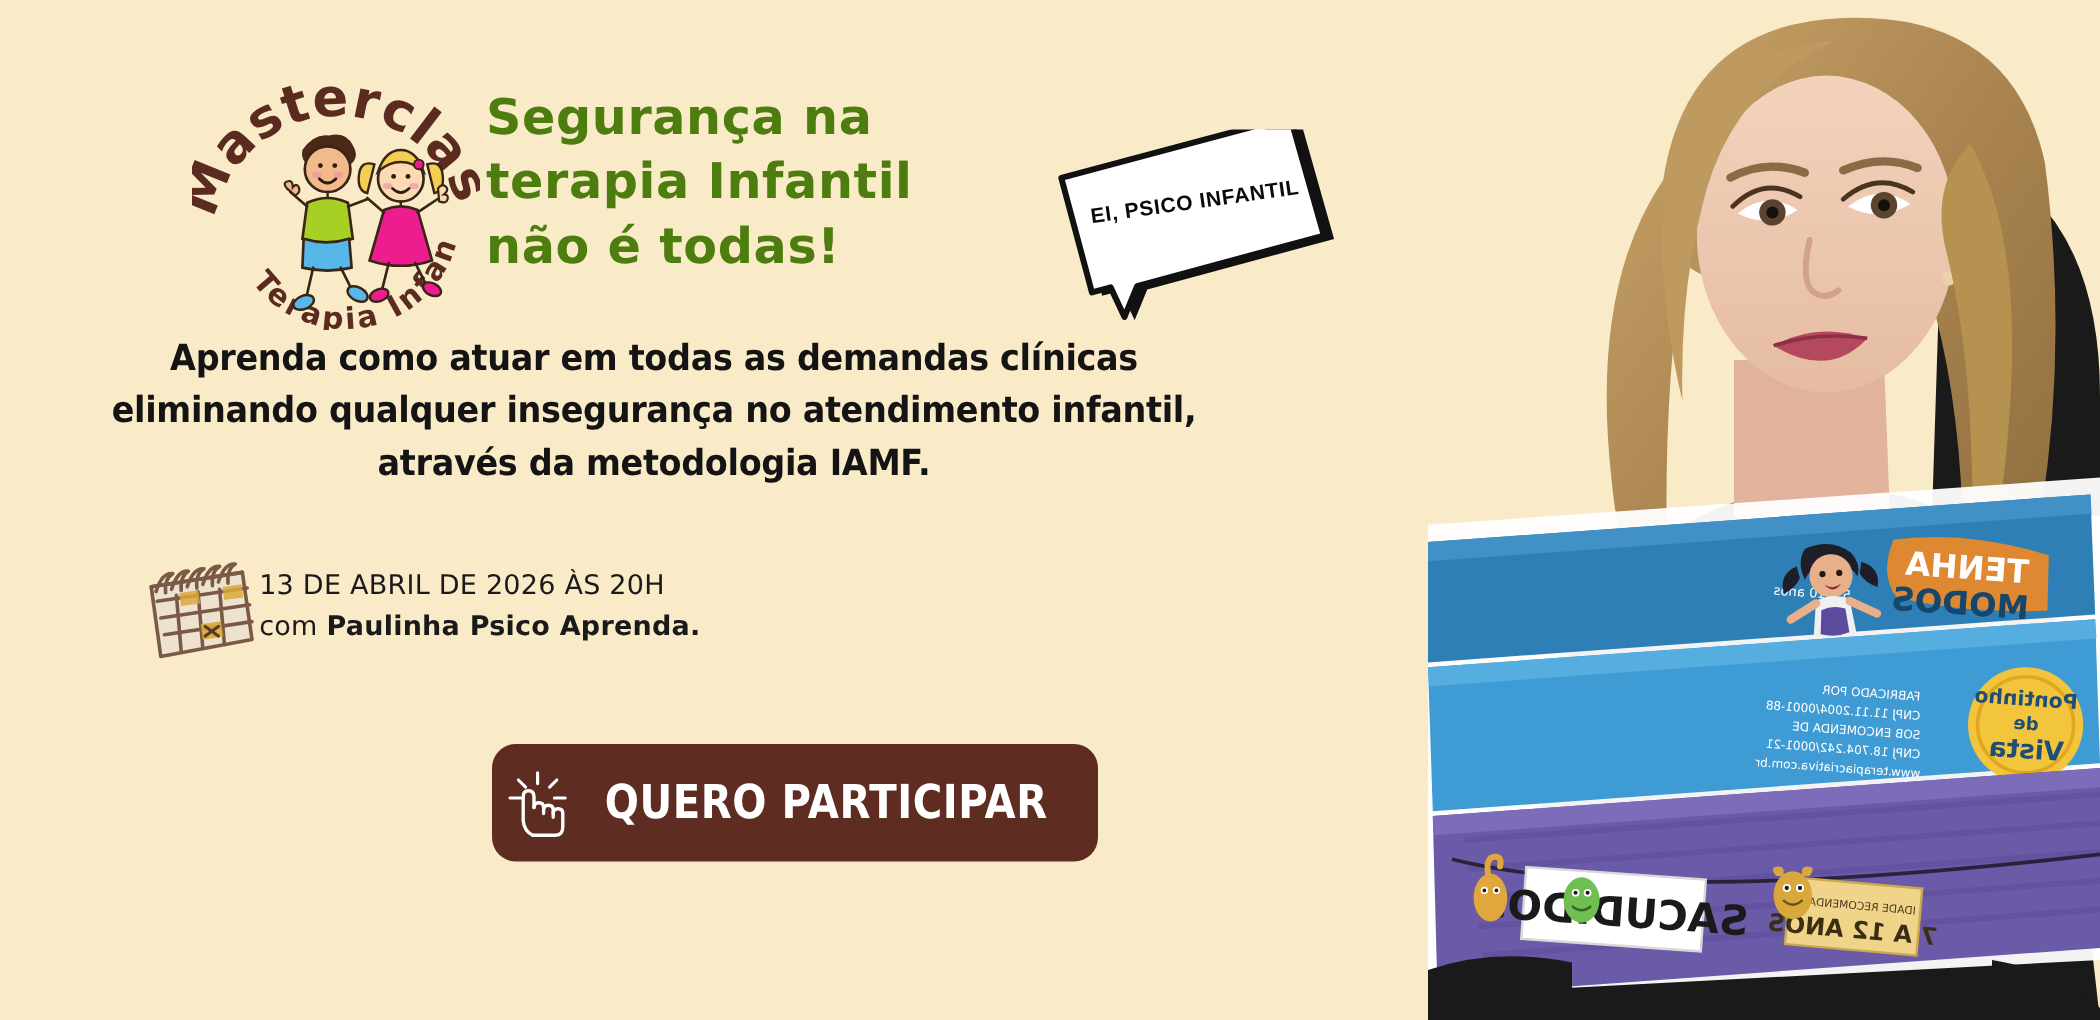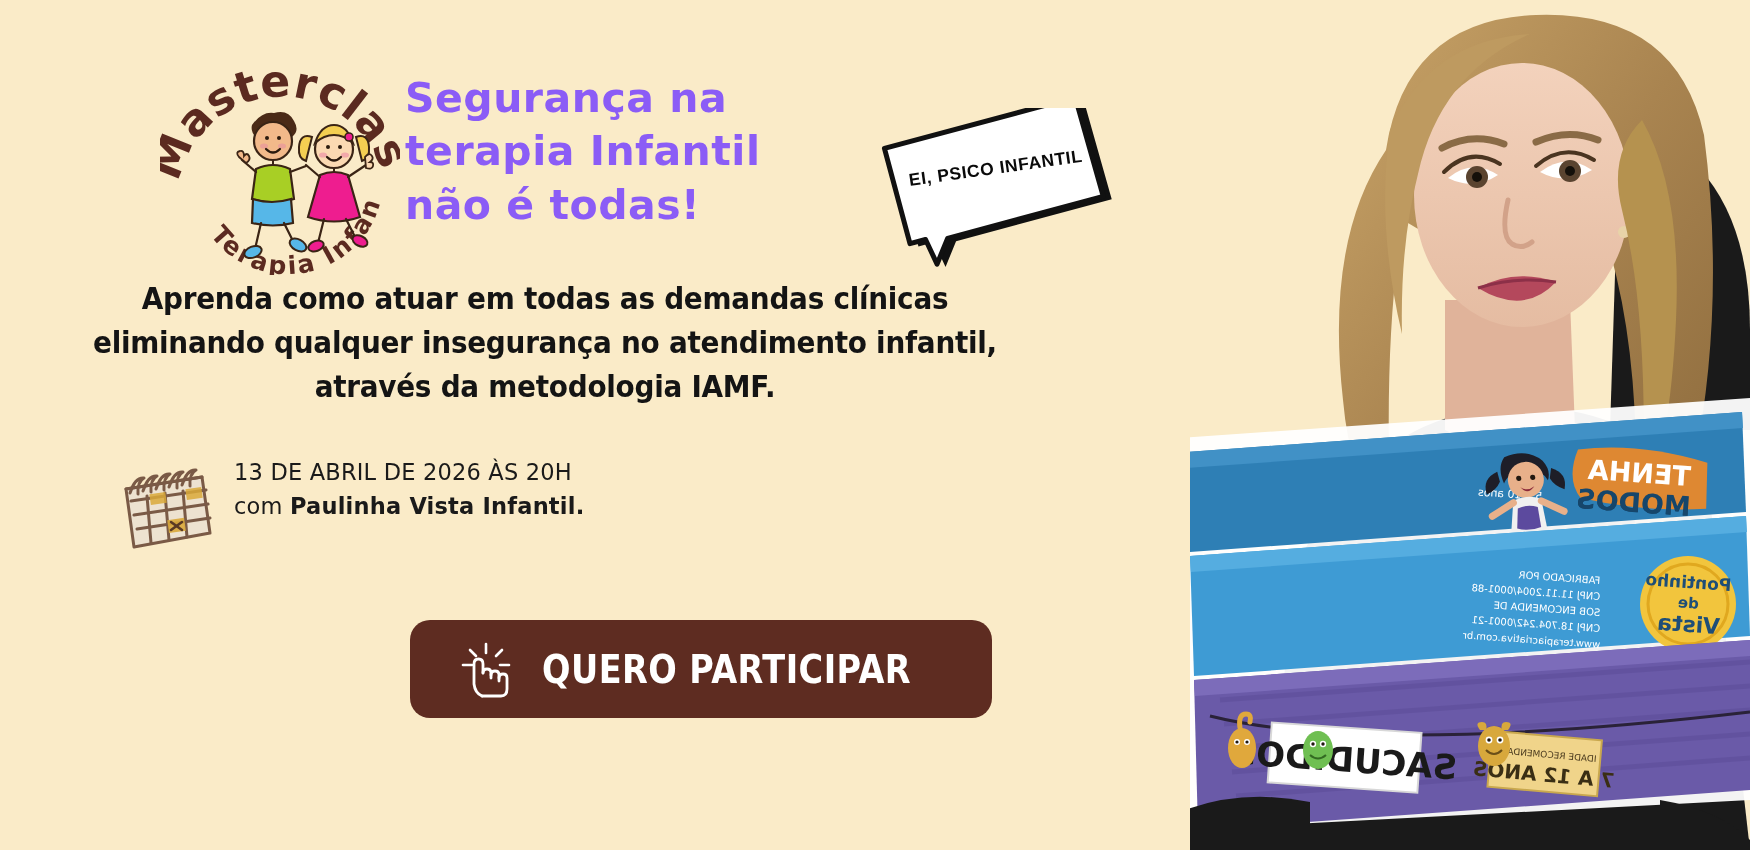--- a/index.html
+++ b/index.html
@@ -21,21 +21,21 @@
     left: 160px; top: 45px;
     width: 240px; height: 230px;
   }
   .logo-svg { width: 240px; height: 230px; display: block; }
 
   
   .headline {
     position: absolute;
     left: 405px; top: 72px;
     width: 400px;
-    color: #8b5cf6;
+    color: #4d7c0f;
     font-family: "DejaVu Sans", sans-serif;
     font-weight: 700;
     font-size: 41px;
     line-height: 1.30;
     letter-spacing: 0.5px;
   }
   .headline span { display: block; white-space: nowrap; }
 
   
   .bubble-wrap {
@@ -72,39 +72,39 @@
     transform: scaleX(0.93);
     transform-origin: center top;
   }
   .bodycopy span { display: block; white-space: nowrap; }
 
   
   .details {
     position: absolute;
     left: 110px; top: 455px;
     display: flex;
-    gap: 18px;
+    align-items: center;
   }
   .cal-svg { width: 106px; height: 100px; display: block; flex: none; }
   .detail-lines {
     font-family: "DejaVu Sans", sans-serif;
     color: #1A1A1A;
     font-size: 22.5px;
     line-height: 1.52;
     letter-spacing: 0.2px;
   }
   .detail-lines .l1, .detail-lines .l2 { font-weight: 400; white-space: nowrap; }
   .detail-lines .l3 { font-weight: 400; white-space: nowrap; }
   .detail-lines .l3 b { font-weight: 700; }
 
   
   .cta {
     position: absolute;
     left: 410px; top: 620px;
-    width: 582px; height: 98px;
+    width: 505px; height: 98px;
     background: #5E2C21;
     border-radius: 20px;
     border: none;
     display: flex;
     align-items: center;
     justify-content: center;
     cursor: pointer;
     padding: 0 10px;
   }
   .cta-icon { width: 52px; height: 58px; display: block; flex: none; }
@@ -233,21 +233,21 @@
       <rect x="76" y="33" width="16" height="11" fill="#D9A93A" opacity=".85" transform="rotate(-8 84 38)"></rect>
       <rect x="58" y="64" width="17" height="13" fill="#D9A93A" opacity=".9" transform="rotate(-8 66 70)"></rect>
       <g stroke="#5B3A24" stroke-width="2.6" stroke-linecap="round">
         <path d="M61 67 L72 75"></path>
         <path d="M72 67 L61 75"></path>
       </g>
     </svg>
     <div class="detail-lines">
       <div class="l1">13 DE ABRIL DE 2026 ÀS 20H</div>
       <div class="l3">
-        <span>com </span><b>Paulinha Vista Infantil.</b>
+        <span>com </span><b>Paulinha Psico Aprenda.</b>
       </div>
     </div>
   </div>
 
   <button class="cta">
     <svg class="cta-icon" viewBox="0 0 52 58">
       <g stroke="#FFFFFF" stroke-width="2.6" stroke-linecap="round" fill="none">
         <path d="M26 4 L26 13"></path>
         <path d="M10 10 L16 16"></path>
         <path d="M42 10 L36 16"></path>

